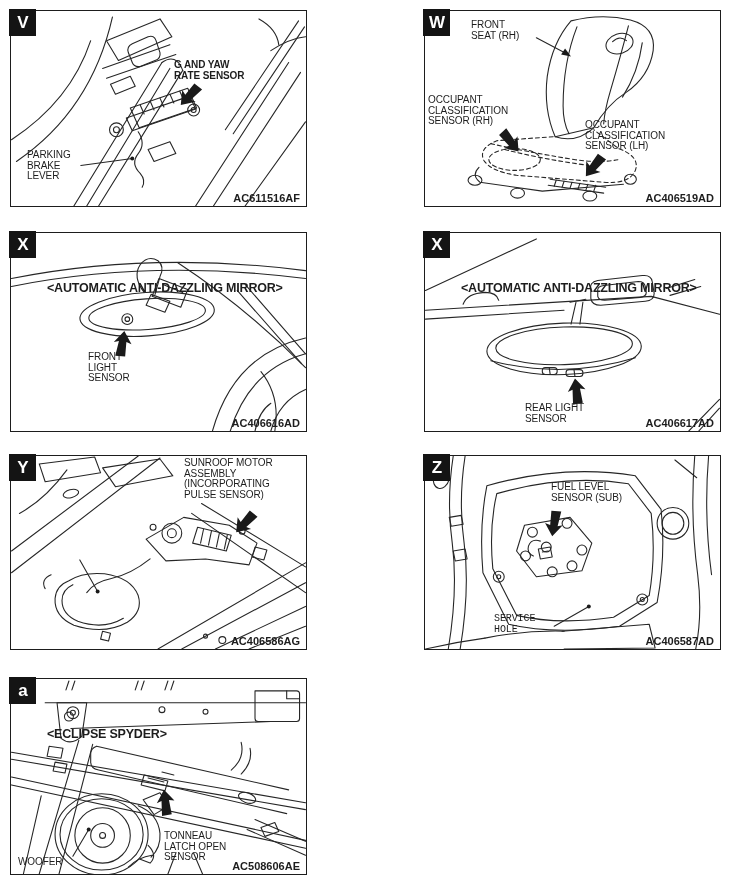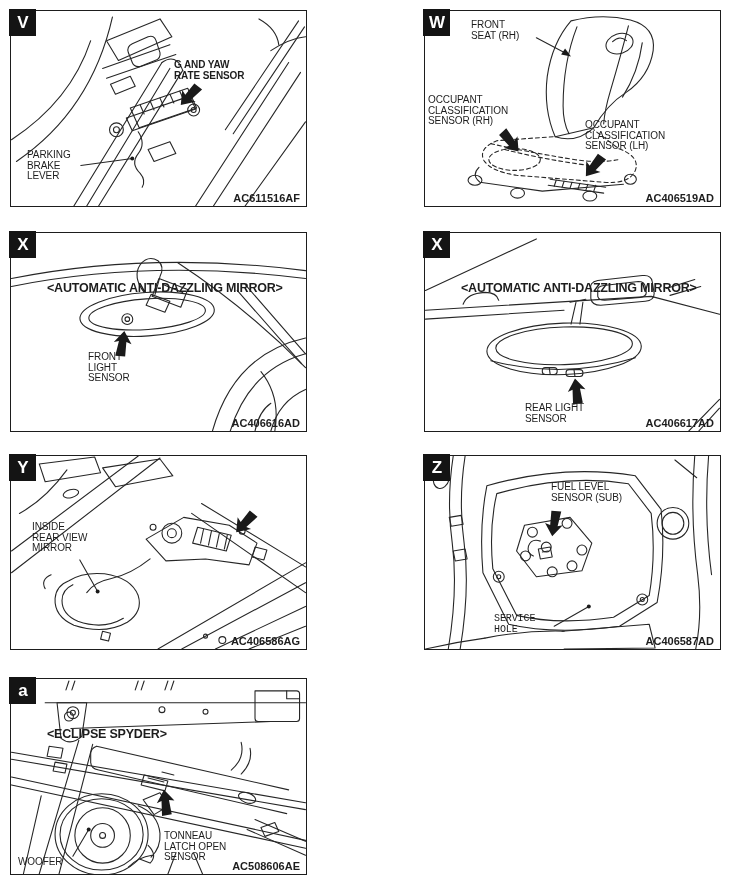--- a/index.html
+++ b/index.html
@@ -190,23 +190,24 @@
       <path d="M58,126 Q45,131 44,144 Q43,162 63,171 Q94,181 117,168 Q133,157 128,141 Q121,123 94,119 Q72,117 58,126 Z"></path>
       <path d="M62,130 Q51,135 51,146 Q51,160 67,167 Q93,176 113,164"></path>
       <path d="M92,177 l8,2 l-2,8 l-8,-2 Z"></path>
         <path d="M40,120 q-11,5 -6,14"></path>
       <path d="M69,105 L87,137"></path>
         <circle class="dot" cx="87" cy="137" r="2"></circle>
       <circle cx="213" cy="186" r="3.5"></circle>
         <circle cx="196" cy="182" r="2"></circle>
       <path class="fill" transform="translate(227,77) rotate(222)" d="M0,0 L-9,12.5 L-4,10.8 L-5.6,26 L4.4,25.4 L3.6,10.8 L9,12.2 Z"></path>
     </svg>
-    <div class="lbl" style="left:21px;top:66px;">INSIDE
-REAR VIEW
-MIRROR</div>
+    <div class="lbl" style="left:173px;top:2px;">SUNROOF MOTOR
+ASSEMBLY
+(INCORPORATING
+PULSE SENSOR)</div>
     <div class="code">AC406586AG</div>
   </div>
 
   <div class="panel" style="left:424px;top:455px;width:297px;height:195px;">
     <div class="badge">Z</div>
     <svg class="art" viewBox="0 0 297 195">
       <path d="M28,0 Q21,45 27,88 Q33,135 23,195"></path>
       <path d="M40,0 Q33,45 39,88 Q45,135 35,195"></path>
       <ellipse cx="16" cy="22" rx="8" ry="11" transform="rotate(15 16 22)"></ellipse>
       <path d="M24,62 l12,-2 l2,9 l-12,2 Z"></path>

